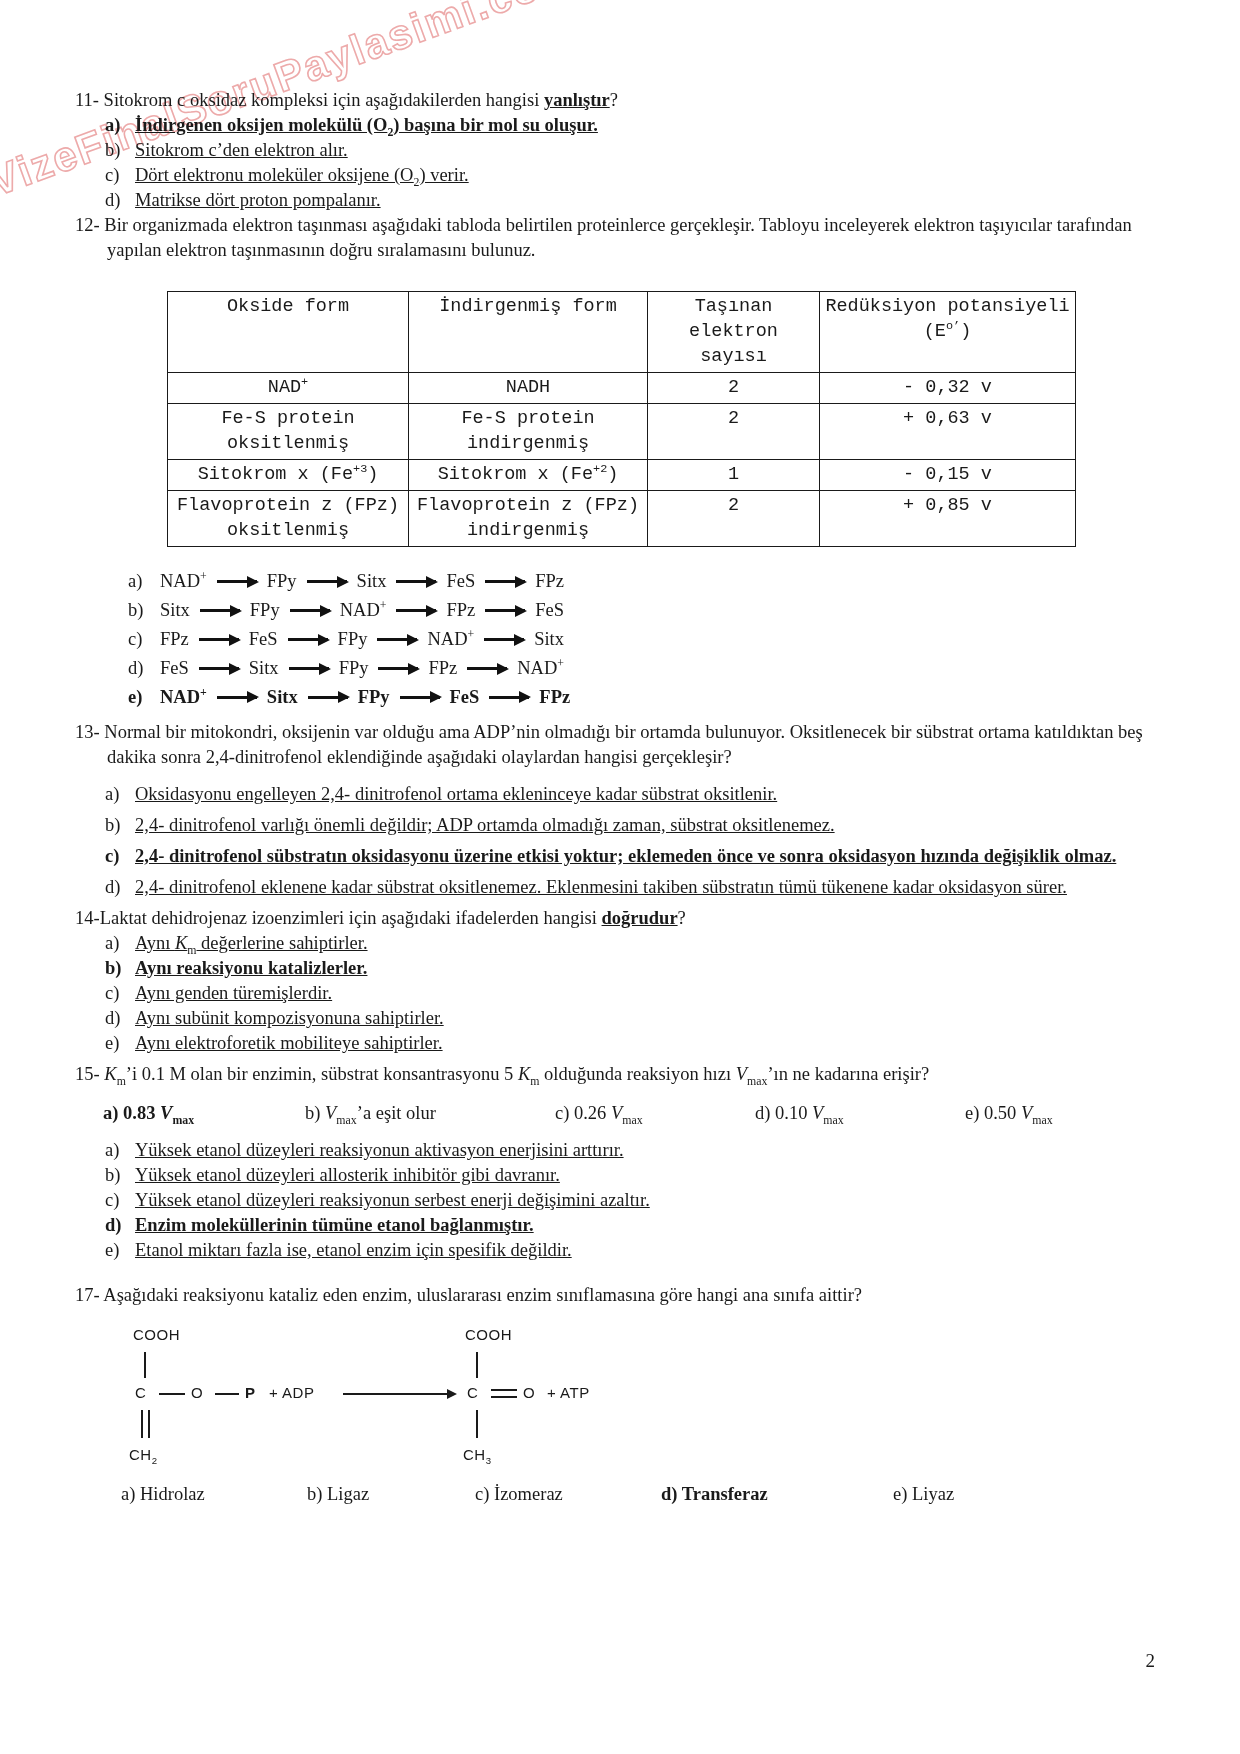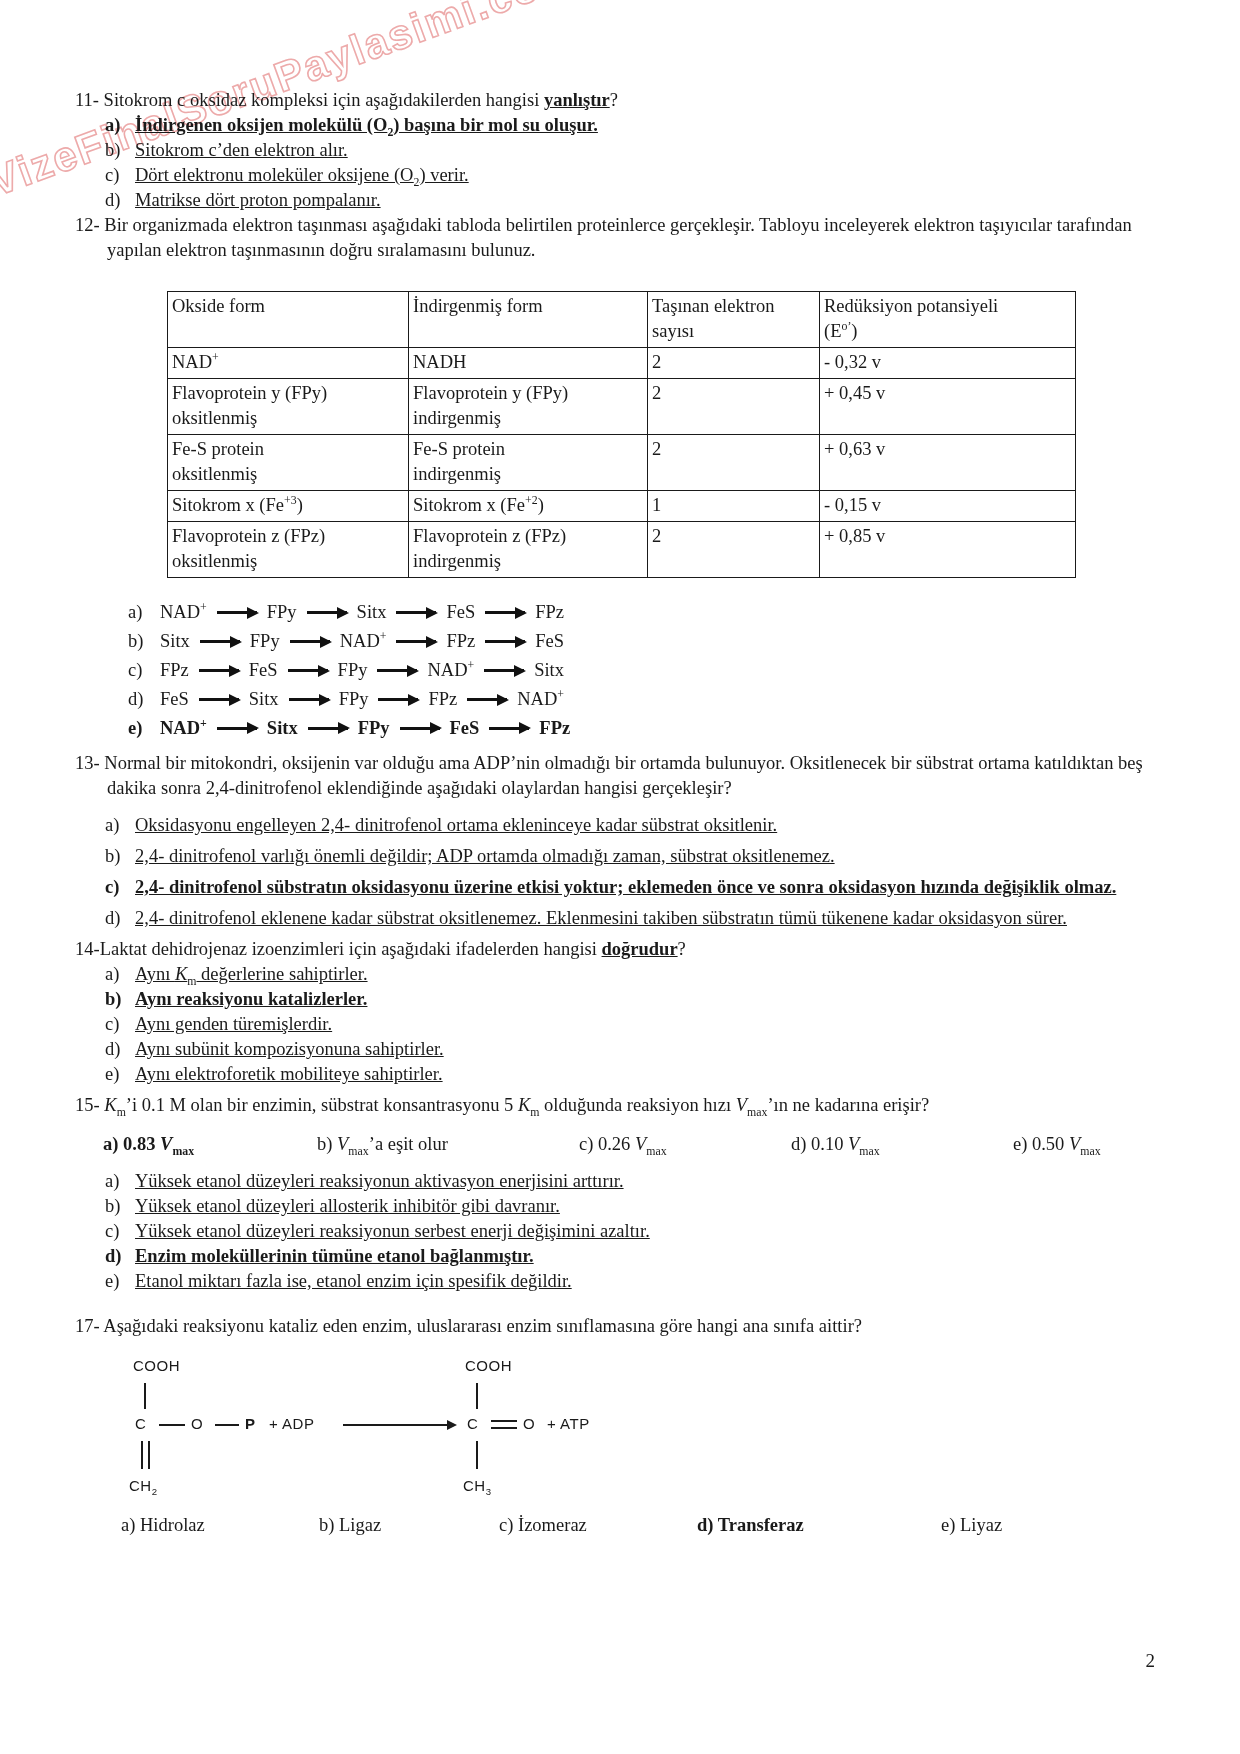--- a/index.html
+++ b/index.html
@@ -23,34 +23,34 @@
   .qblock { position:relative; z-index:1; }
   .stem { padding-left:32px; text-indent:-32px; }
   .opt { display:flex; margin-left:30px; }
   .opt .letter { flex:0 0 30px; }
   .opt .otext { flex:1;text-decoration:underline; }
   sup { font-size:64%; vertical-align:super; line-height:0; }
   sub { font-size:64%; vertical-align:sub; line-height:0; }
 
   
   table.rtable { border-collapse:collapse; margin:28px 0 20px 92px; table-layout:fixed; }
-  table.rtable td { border:1.7px solid #1a1a1a; vertical-align:top;
-    padding:2px 4px 3px 4px; line-height:25px; }
+  table.rtable td { border:1.7px solid #1a1a1a; text-align:center; vertical-align:top;
+    padding:2px 4px 3px 4px; line-height:25px;font-family:Liberation Mono, monospace; }
 
   
   .seq { display:flex; align-items:center; height:29px; margin-left:53px; }
   .seq .letter { flex:0 0 32px; }
   .seq .item { flex:none; }
   .arr { flex:none; width:40px; height:2.6px; background:#111; position:relative; margin:0 10px; }
   .arr::after { content:""; position:absolute; right:-2px; top:-4.7px;
     border-left:12px solid #111; border-top:6px solid transparent; border-bottom:6px solid transparent; }
   .seq.bold-row .arr { height:3.4px; }
 
   
-  .inline-opts { display:flex; margin-left:28px;gap:12px; }
+  .inline-opts { display:flex; margin-left:28px; }
   .inline-opts .io { flex:none; }
 
   
   .diagram { position:relative; height:150px; margin:16px 0 4px 58px; z-index:1; }
   .atom { position:absolute; font-family:"Liberation Sans", sans-serif; font-size:15px;
     letter-spacing:0.5px; line-height:22px; white-space:nowrap; }
   .atom.bold { font-weight:bold; }
   .vbond { position:absolute; width:2.2px; background:#1a1a1a; }
   .hbond { position:absolute; height:2.2px; background:#1a1a1a; }
   .rxn-arrow { position:absolute; height:2.2px; background:#1a1a1a; }
@@ -103,26 +103,20 @@
           <td>Okside form</td>
           <td>İndirgenmiş form</td>
           <td>Taşınan elektron<br>sayısı</td>
           <td>Redüksiyon potansiyeli<br>(E<sup>o’</sup>)</td>
         </tr>
         <tr>
           <td>NAD<sup>+</sup></td>
           <td>NADH</td>
           <td>2</td>
           <td>- 0,32 v</td>
-        </tr>
-        <tr>
-          <td>Flavoprotein y (FPy)<br>oksitlenmiş</td>
-          <td>Flavoprotein y (FPy)<br>indirgenmiş</td>
-          <td>2</td>
-          <td>+ 0,45 v</td>
         </tr>
         <tr>
           <td>Fe-S protein<br>oksitlenmiş</td>
           <td>Fe-S protein<br>indirgenmiş</td>
           <td>2</td>
           <td>+ 0,63 v</td>
         </tr>
         <tr>
           <td>Sitokrom x (Fe<sup>+3</sup>)</td>
           <td>Sitokrom x (Fe<sup>+2</sup>)</td>

